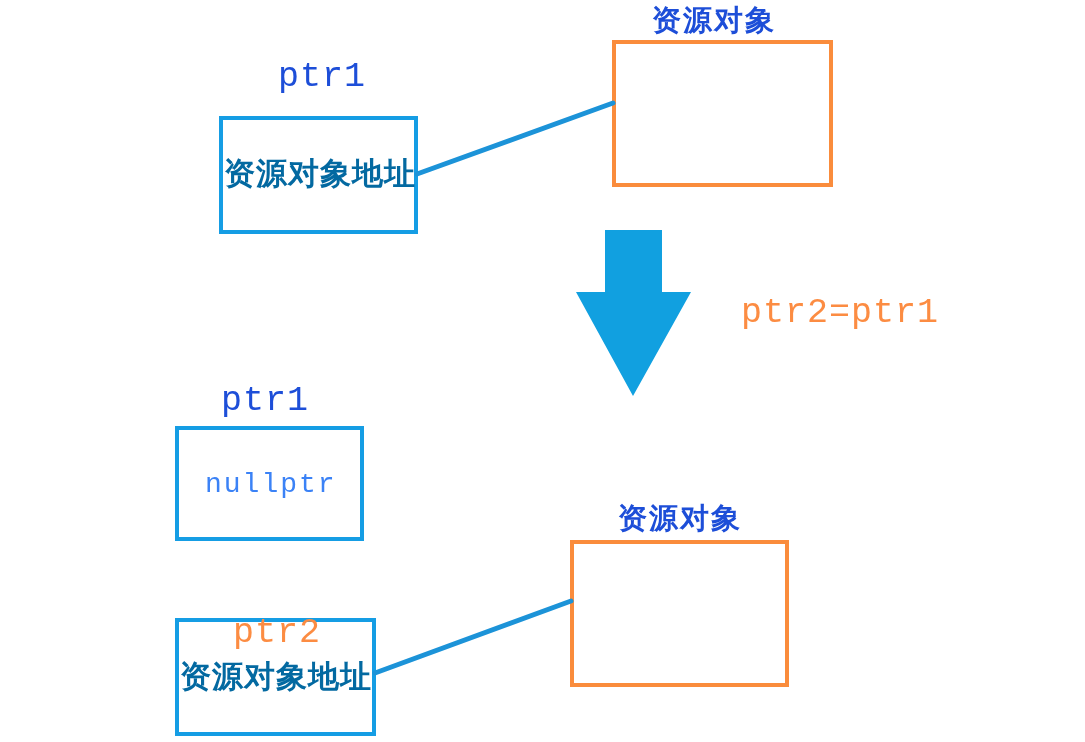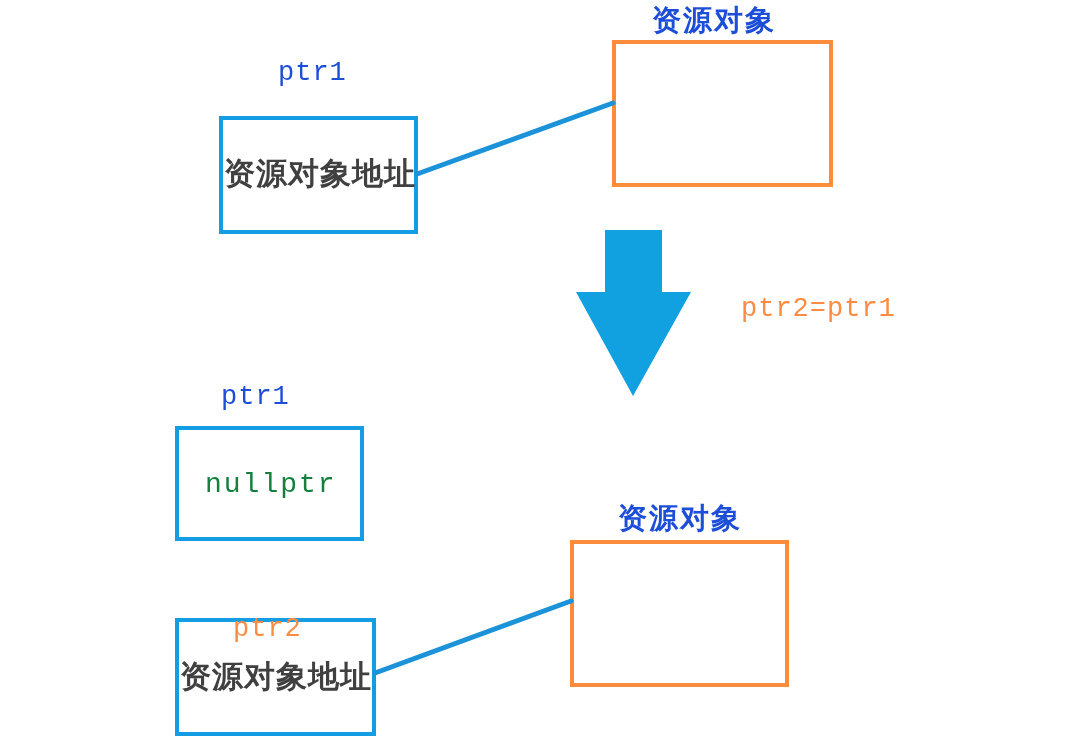--- a/index.html
+++ b/index.html
@@ -30,51 +30,51 @@
   }
 
   
   .lbl {
     position: absolute;
     white-space: nowrap;
     line-height: 1;
   }
   .lbl-mono {
     font-family: "Liberation Mono", "DejaVu Sans Mono", monospace;
-    font-size: 27px;
+    font-size: 35px;
     letter-spacing: 1px;
   }
   .lbl-cjk {
     font-family: "DejaVu Serif", "Liberation Serif", serif;
     font-weight: 700;
     font-size: 29px;
     letter-spacing: 2px;
   }
   .c-blue   { color: #1d4ed8; }
   .c-orange { color: #FC8C42; }
 
   
   .box-text {
     position: absolute;
     white-space: nowrap;
     line-height: 1;
     font-family: "DejaVu Serif", "Liberation Serif", serif;
     font-weight: 700;
     font-size: 31px;
     letter-spacing: 1px;
-    color: #404040;
+    color: #0369a1;
   }
   .box-text-mono {
     position: absolute;
     white-space: nowrap;
     line-height: 1;
     font-family: "Liberation Mono", "DejaVu Sans Mono", monospace;
     font-size: 28px;
     letter-spacing: 2px;
-    color: #15803d;
+    color: #3b82f6;
   }
 
   
   .vec {
     position: absolute;
     left: 0;
     top: 0;
     width: 1085px;
     height: 742px;
     overflow: visible;

